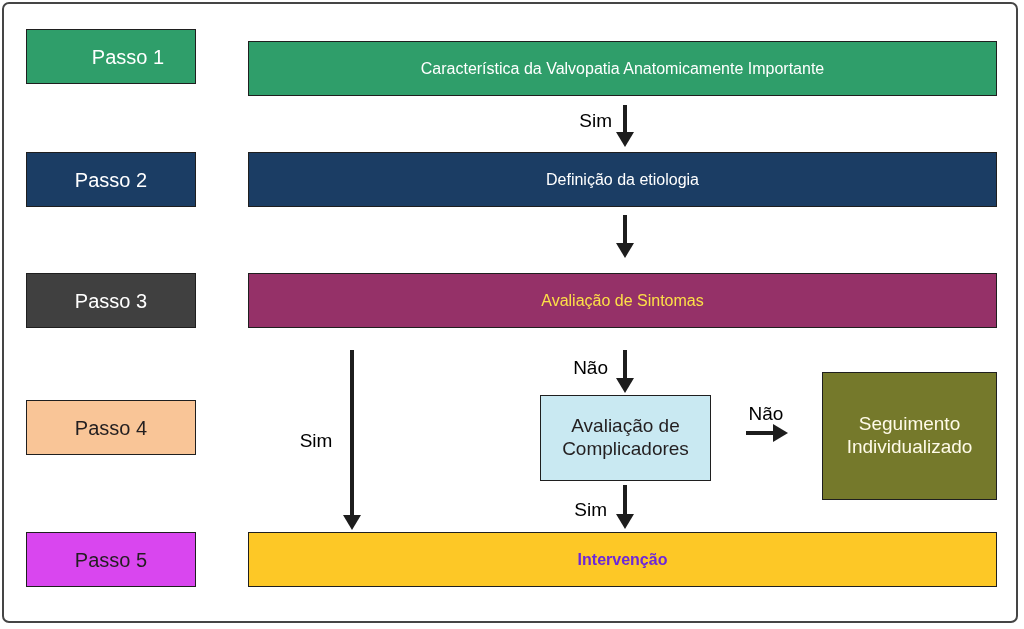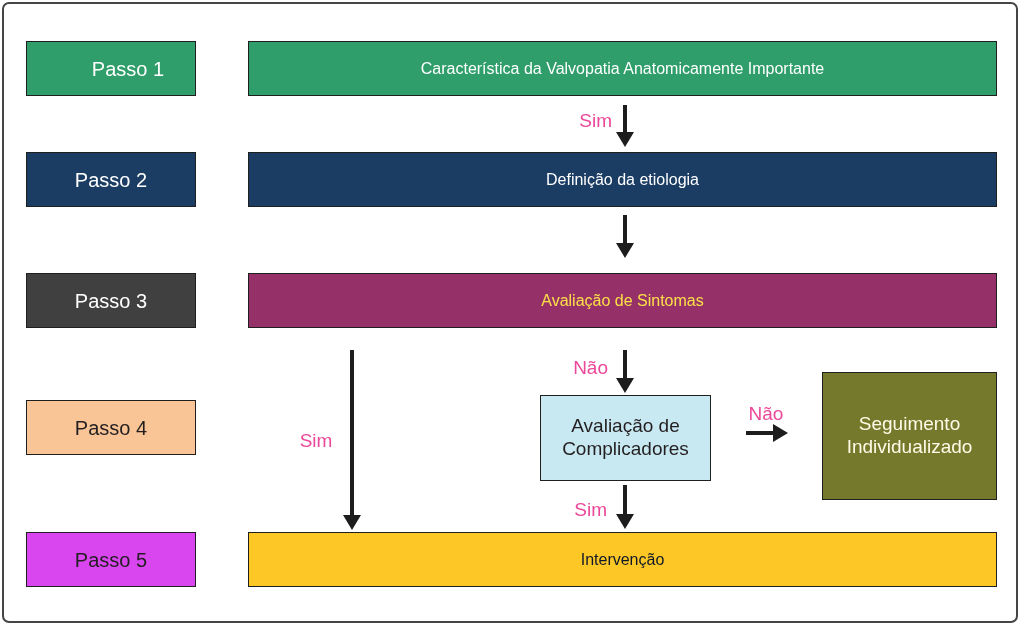--- a/index.html
+++ b/index.html
@@ -11,42 +11,42 @@
     position:absolute;left:2px;top:2px;width:1016px;height:621px;
     border:2px solid #454545;border-radius:7px;box-sizing:border-box;
   }
   .box{
     position:absolute;box-sizing:border-box;border:1.5px solid #1f1f1f;
     display:flex;align-items:center;justify-content:center;text-align:center;
     font-size:20px;line-height:1.2;
   }
   
   .step{left:26px;width:170px;height:55px;}
-  .s1{top:41px;padding-left:34px;} .s2{top:152px;} .s3{top:273px;} .s4{top:400px;} .s5{top:532px;}
+  .s1{top:29px;padding-left:34px;} .s2{top:152px;} .s3{top:273px;} .s4{top:400px;} .s5{top:532px;}
   
   .bar{left:248px;width:749px;height:55px;font-size:16px;}
   .b1{top:41px;} .b2{top:152px;} .b3{top:273px;} .b5{top:532px;}
   
   .complicators{left:540px;top:395px;width:171px;height:86px;font-size:19px;padding:4px 10px;}
   .followup{left:822px;top:372px;width:175px;height:128px;font-size:19px;padding:4px 14px;}
   
   .varrow{position:absolute;width:18px;display:flex;flex-direction:column;align-items:center;}
   .varrow .stem{width:4px;flex:1;background:#1d1d1d;}
   .varrow .head{width:0;height:0;border-left:9px solid transparent;border-right:9px solid transparent;border-top:15px solid #1d1d1d;}
   .a1{left:616px;top:105px;height:42px;}
   .a2{left:616px;top:215px;height:43px;}
   .a3{left:616px;top:350px;height:43px;}
   .a4{left:616px;top:485px;height:44px;}
   .a5{left:343px;top:350px;height:180px;}
   .harrow{position:absolute;height:18px;display:flex;flex-direction:row;align-items:center;}
   .harrow .stem{height:4px;flex:1;background:#1d1d1d;}
   .harrow .head{width:0;height:0;border-top:9px solid transparent;border-bottom:9px solid transparent;border-left:15px solid #1d1d1d;}
   .a6{left:746px;top:424px;width:42px;}
   
-  .lbl{position:absolute;font-size:19px;color:#ec4899;white-space:nowrap;}
+  .lbl{position:absolute;font-size:19px;color:#000000;white-space:nowrap;}
   .lbl-sim1{left:540px;top:110px;width:72px;text-align:right;}
   .lbl-nao1{left:536px;top:357px;width:72px;text-align:right;}
   .lbl-sim2{left:535px;top:499px;width:72px;text-align:right;}
   .lbl-nao2{left:730px;top:403px;width:72px;text-align:center;}
   .lbl-sim3{left:286px;top:430px;width:60px;text-align:center;}
 </style>
 </head>
 <body>
 
 <div class="canvas">
@@ -54,21 +54,21 @@
 
   <div class="box step s1" style="background: rgb(47, 158, 106); color: rgb(255, 255, 255);">Passo 1</div>
   <div class="box step s2" style="background: rgb(27, 61, 100); color: rgb(255, 255, 255);">Passo 2</div>
   <div class="box step s3" style="background: #404040; color: rgb(255, 255, 255);">Passo 3</div>
   <div class="box step s4" style="background: rgb(249, 197, 151); color: rgb(35, 31, 32);">Passo 4</div>
   <div class="box step s5" style="background: #d946ef; color: rgb(35, 31, 32);">Passo 5</div>
 
   <div class="box bar b1" style="background: rgb(47, 158, 106); color: rgb(255, 255, 255);">Característica da Valvopatia Anatomicamente Importante</div>
   <div class="box bar b2" style="background: rgb(27, 61, 100); color: rgb(255, 255, 255);">Definição da etiologia</div>
   <div class="box bar b3" style="background: rgb(149, 49, 104); color: #fde047;">Avaliação de Sintomas</div>
-  <div class="box bar b5" style="background: rgb(253, 200, 38); color: #0f172a;">Intervenção</div>
+  <div class="box bar b5" style="background: rgb(253, 200, 38); color: #6d28d9; font-weight: bold;">Intervenção</div>
 
   <div class="box complicators" style="background: rgb(201, 233, 242); color: rgb(35, 31, 32);">Avaliação de Complicadores</div>
   <div class="box followup" style="background: rgb(117, 121, 43); color: rgb(255, 251, 232);">Seguimento Individualizado</div>
 
   <div class="varrow a1">
     <div class="stem"></div>
       <div class="head"></div>
   </div>
   <div class="varrow a2">
     <div class="stem"></div>

